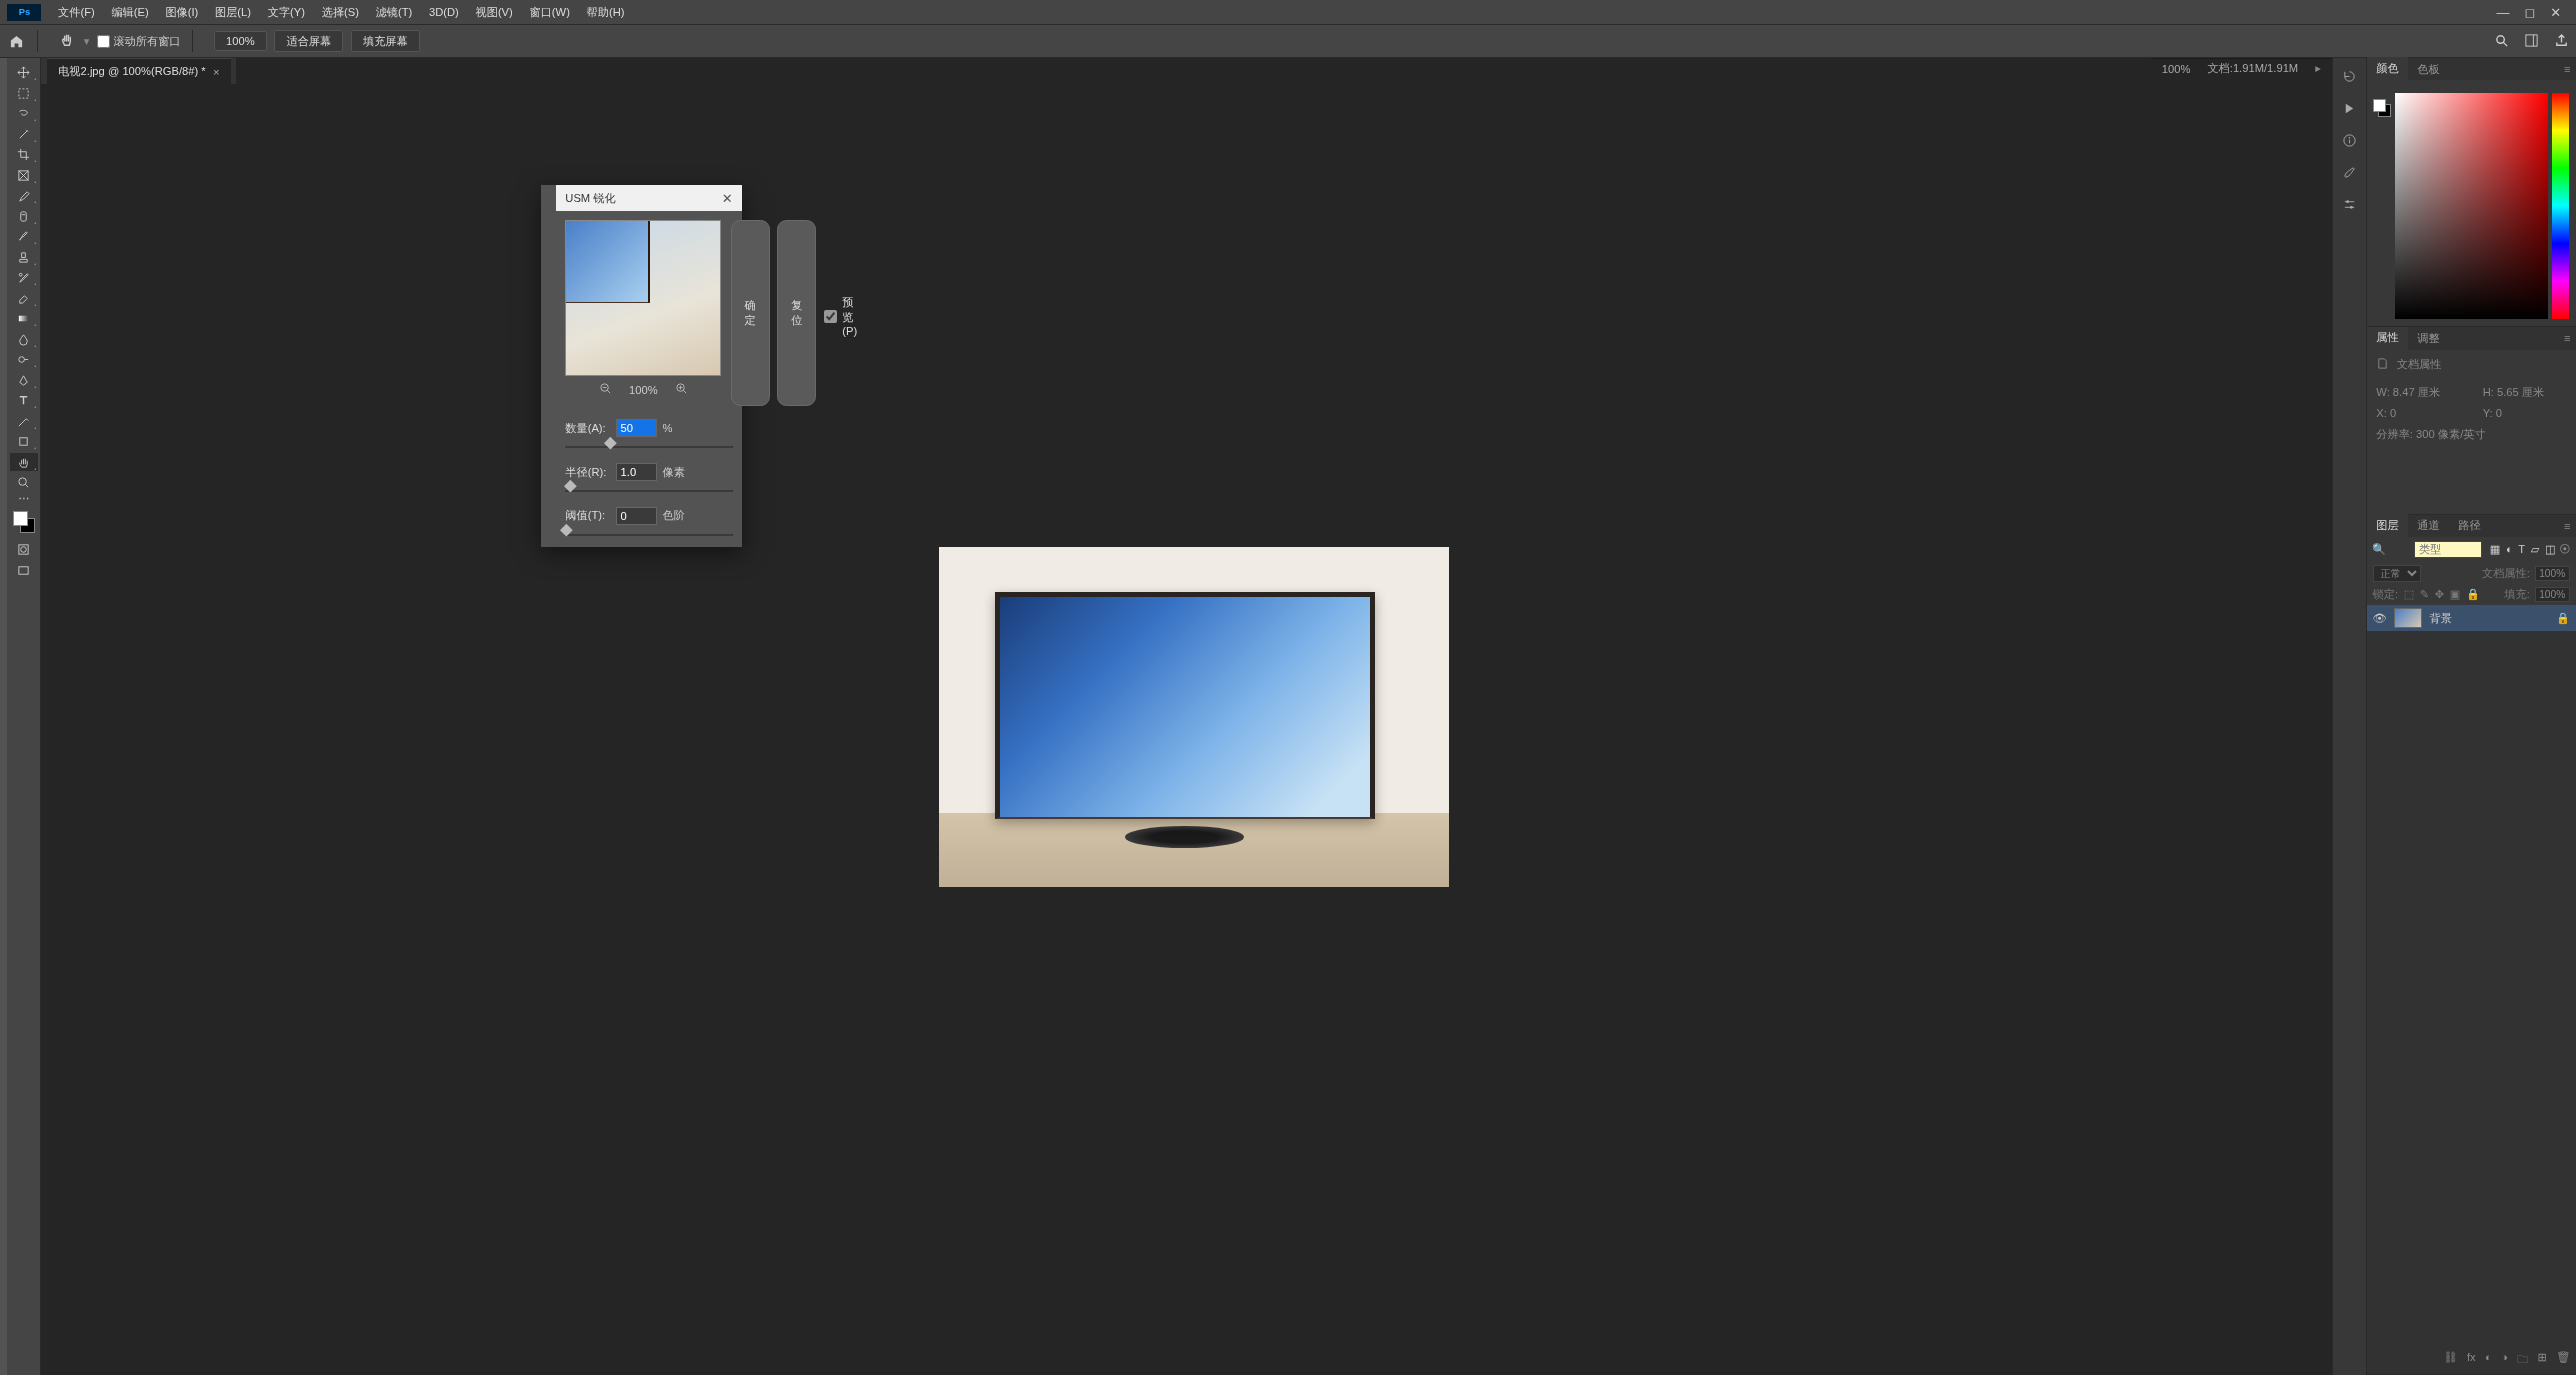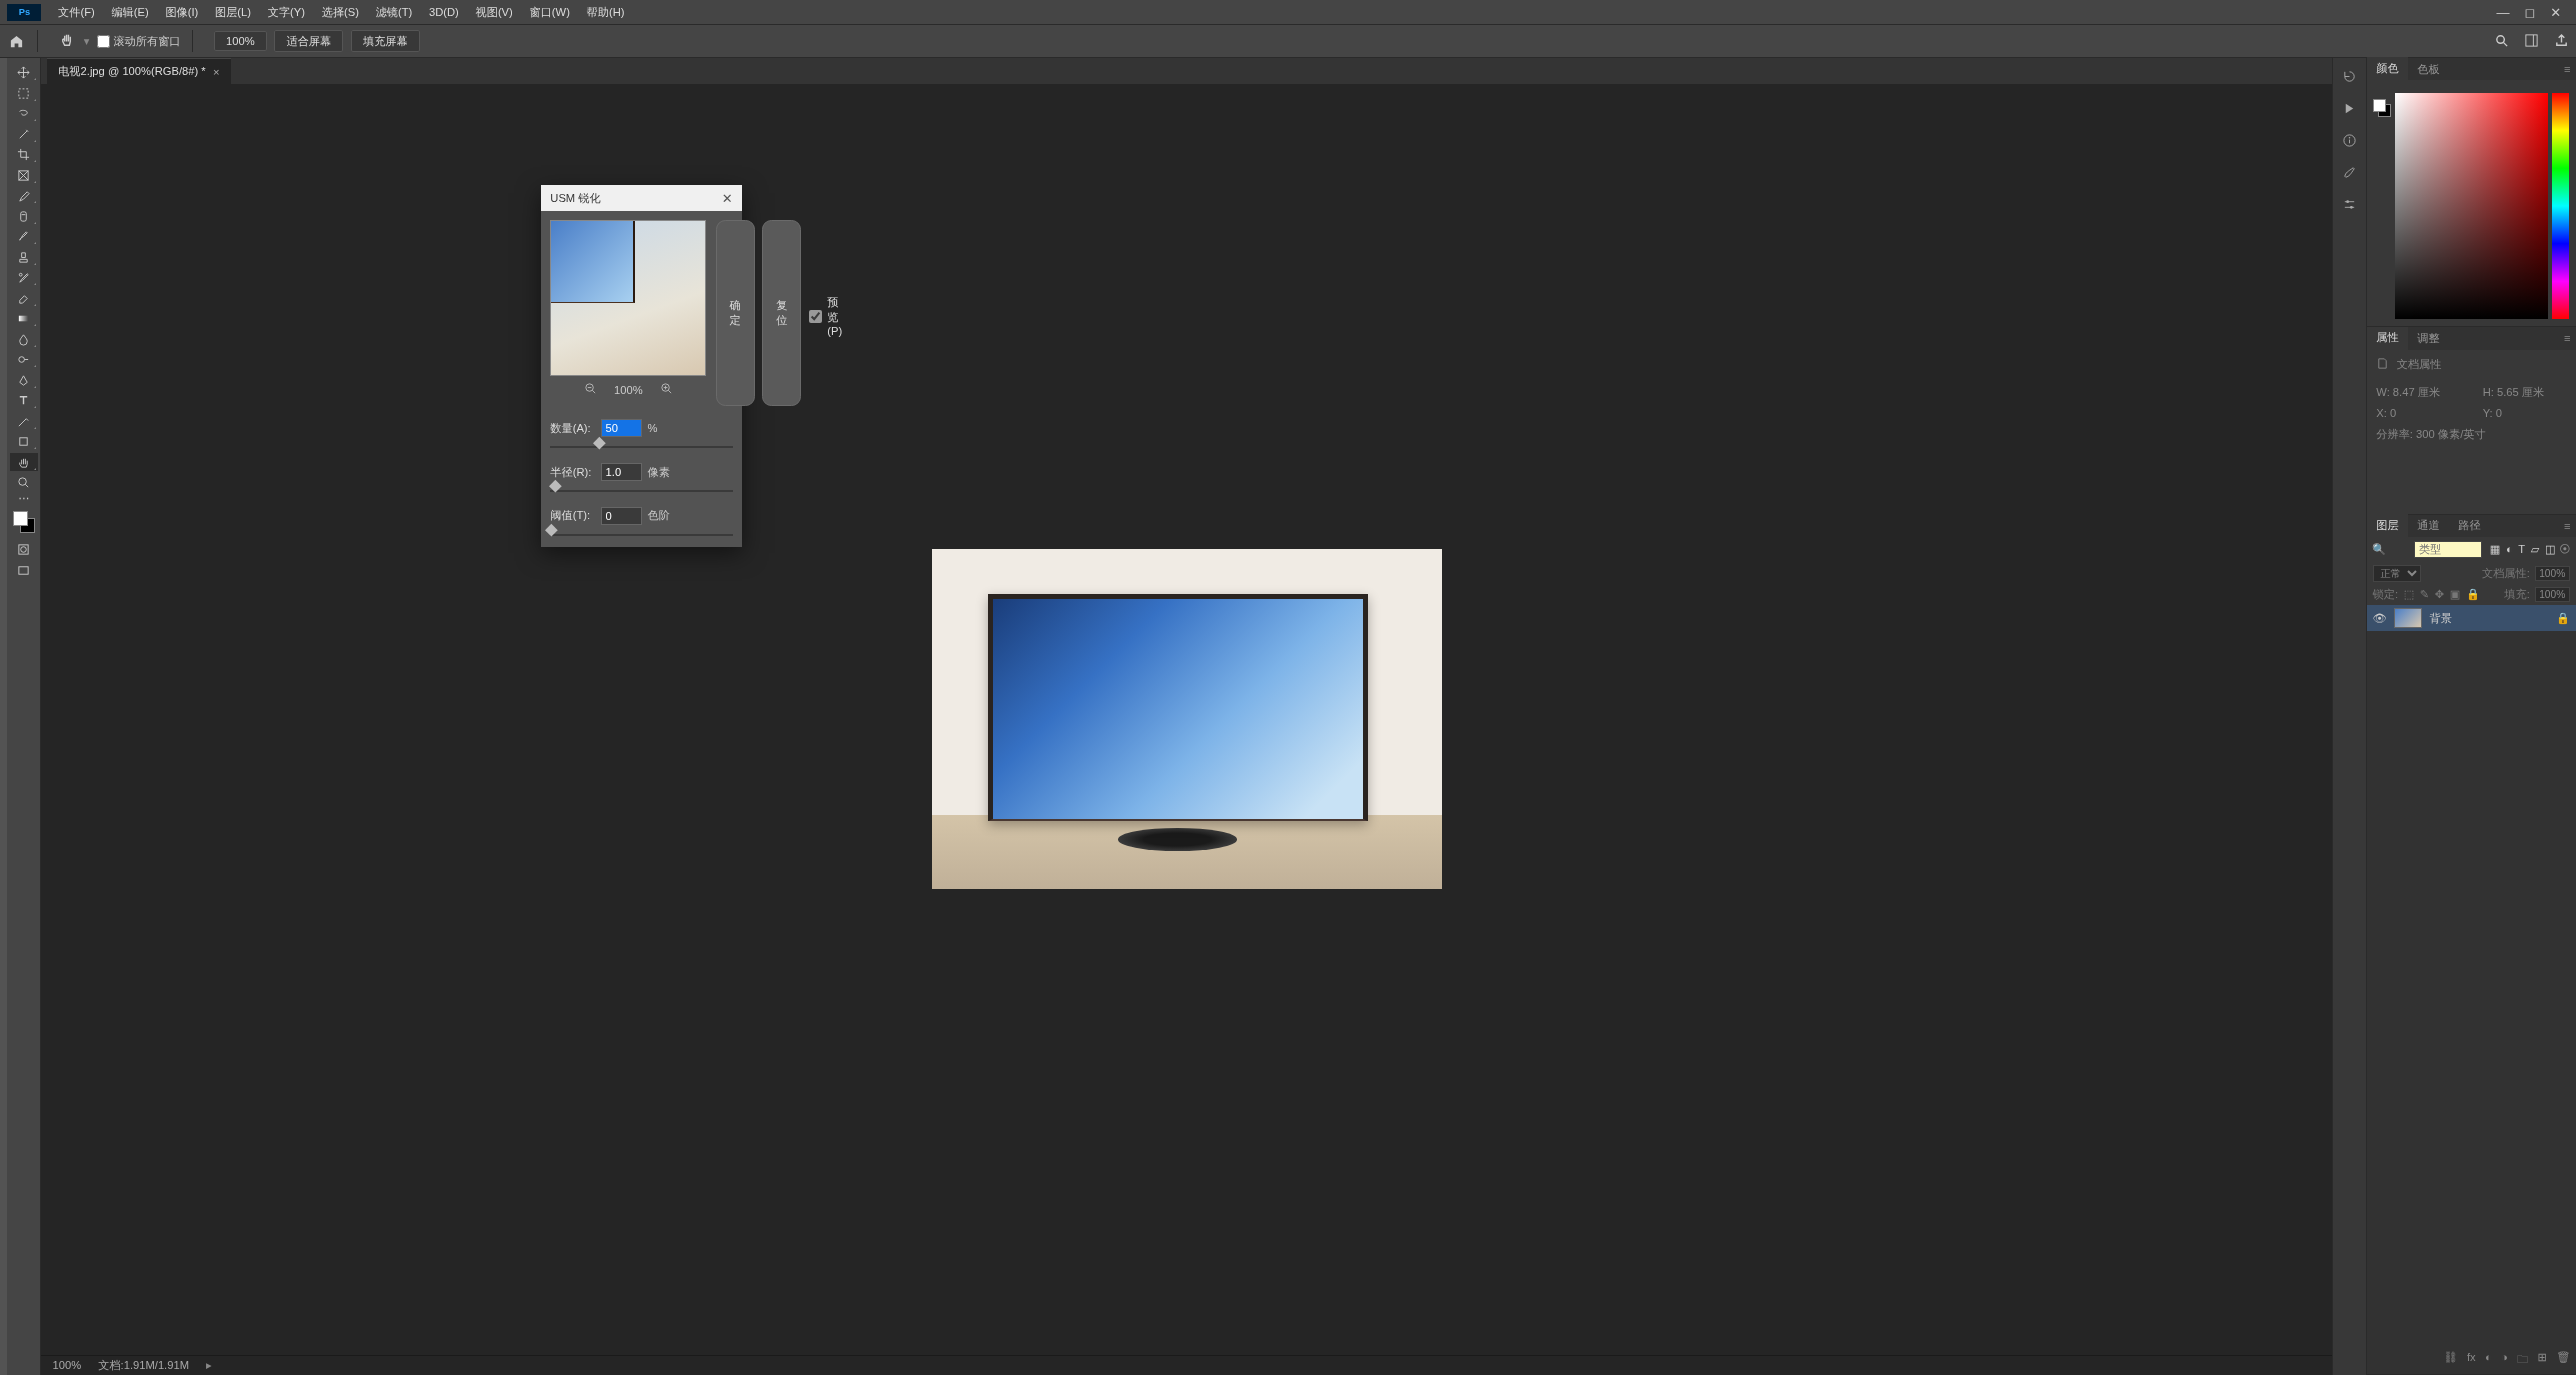--- a/index.html
+++ b/index.html
@@ -31,32 +31,32 @@
 .toolbox { width: 34px; background: #454545; display: flex; flex-direction: column; padding-top: 5.6px; gap: 1.9px; border-right: 0.9px solid #2a2a2a; }
 .tool { width: 28px; height: 18.6px; display: flex; align-items: center; justify-content: center; margin: 0 auto; color: #ccc; cursor: pointer; position: relative; }
 .tool.active { background: #2d2d2d; }
 .tool::after { content: ''; position: absolute; right: 1.9px; bottom: 1.9px; border-left: 2.8px solid transparent; border-bottom: 2.8px solid #888; }
 .tool.no-tri::after { display: none; }
 .color-swatches { margin: 5.6px auto; width: 22.3px; height: 22.3px; position: relative; }
 .swatch-fg { position: absolute; width: 15px; height: 15px; background: #fff; border: 0.9px solid #888; top: 0; left: 0; }
 .swatch-bg { position: absolute; width: 15px; height: 15px; background: #000; border: 0.9px solid #888; bottom: 0; right: 0; }
 
 
-.docarea { flex: 1; background: #252525; display: flex; flex-direction: column; }
+.docarea { flex: 1; background: #252525; display: flex; flex-direction: row; }
 .tabstrip { background: #343434; height: 26px; display: flex; align-items: center; padding: 0 5.6px; }
 .doctab { background: #252525; padding: 4.7px 11.2px; color: #ddd; display: flex; align-items: center; gap: 7.4px; border-top: 0.9px solid #444; }
 .doctab-close { color: #aaa; cursor: pointer; }
 .canvas-wrap { flex: 1; display: flex; align-items: center; justify-content: center; position: relative; }
 .canvas-image { width: 510px; height: 340px; background: #f0ebe4; position: relative; overflow: hidden; }
 .tv-screen { position: absolute; left: 56px; top: 45px; width: 380px; height: 227px; background: linear-gradient(135deg, #1a3d7a 0%, #3671c4 30%, #7db3e8 60%, #c8e2f5 90%); border: 5.6px solid #2a2420; border-bottom: 2.8px solid #4a3832; box-shadow: 0 3.7px 11.2px rgba(0,0,0,0.3); }
 .tv-stand { position: absolute; left: 186px; top: 279px; width: 119px; height: 22.3px; background: radial-gradient(ellipse at center, #1a1a1a 40%, #3a3a3a 70%); border-radius: 50%; }
 .table { position: absolute; left: 0; bottom: 0; width: 100%; height: 74px; background: linear-gradient(180deg, #d4c4a8, #c0b098); }
 
 
-.dialog { position: absolute; left: 541px; top: 127px; width: 201px; background: #535353; box-shadow: 0 7.4px 22.3px rgba(0,0,0,0.5); z-index: 100; }
+.dialog { position: absolute; left: 541px; top: 127px; width: 201px; background: #535353; box-shadow: 0 7.4px 22.3px rgba(0,0,0,0.5); z-index: 100; padding-left: 15px; }
 .dialog-title { background: #f0f0f0; color: #333; padding: 5.6px 9.3px; display: flex; justify-content: space-between; align-items: center; }
 .dialog-close { color: #555; cursor: pointer; font-size: 13px; }
 .dialog-body { padding: 9.3px; display: flex; gap: 9.3px; }
 .preview-box { width: 156px; height: 156px; background: linear-gradient(160deg, #c8d8e8 0%, #e8e4d8 60%, #d8c8b0 100%); border: 0.9px solid #888; position: relative; overflow: hidden; }
 .preview-tv { position: absolute; left: 0; top: 0; width: 84px; height: 82px; background: linear-gradient(135deg, #4a7fc8, #a8d0f0); border-right: 2.8px solid #2a1a10; border-bottom: 1.9px solid #4a3020; }
 .dialog-right { display: flex; flex-direction: row; gap: 7.4px; }
 .dlg-btn { background: #5a5a5a; border: 0.9px solid #6a6a6a; border-radius: 9.3px; padding: 3.7px 13px; color: #ddd; cursor: pointer; text-align: center; }
 .dlg-checkbox { display: flex; align-items: center; gap: 5.6px; color: #ddd; margin-top: 5.6px; }
 .dlg-checkbox input { accent-color: #999; }
 .zoom-row { display: flex; align-items: center; justify-content: center; gap: 17px; padding: 5.6px 0 9.3px 0; }

